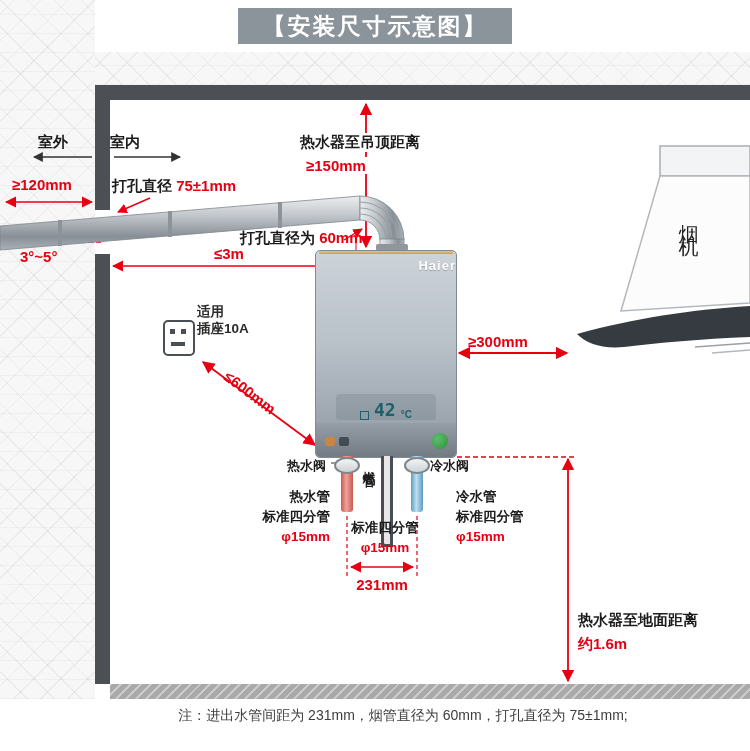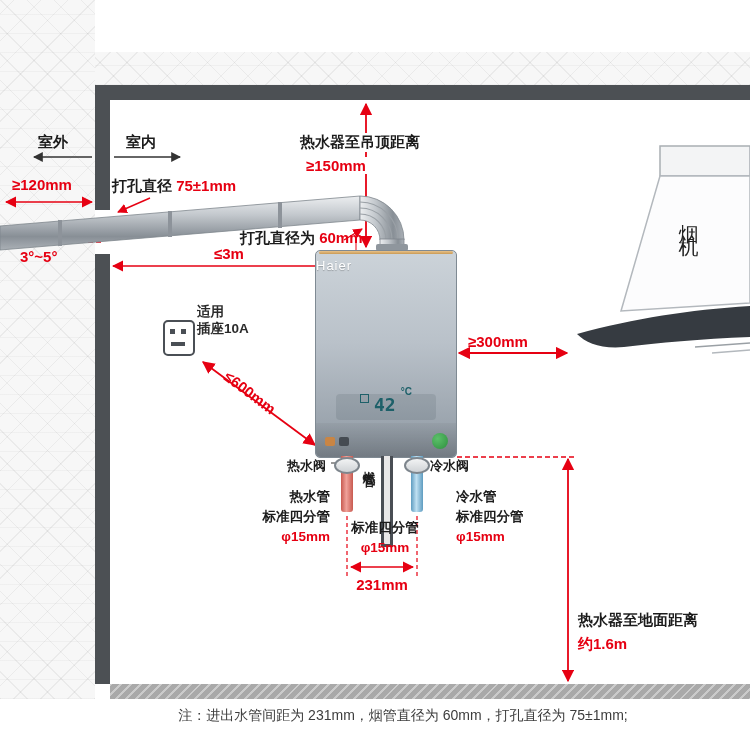--- a/index.html
+++ b/index.html
@@ -32,26 +32,26 @@
   .bgw{background:#fff;padding:0 3px;}
   .rot600{transform:rotate(37deg);transform-origin:center;}
   .vtext{writing-mode:vertical-rl;text-orientation:upright;}
   .hoodtxt{font-size:20px;font-weight:normal;letter-spacing:13px;color:#222;}
   .gastxt{font-size:12.5px;letter-spacing:2px;}
   .pblock{line-height:20px;font-size:13.5px;}
   
   .heater{position:absolute;left:315px;top:250px;width:140px;height:206px;border:1px solid #7f8a93;
           border-radius:5px;background:linear-gradient(180deg,#ccd3d9,#b9c1c9 45%,#a2abb4 75%,#8f99a3);}
   .heater .cap{position:absolute;left:3px;right:3px;top:0;height:3px;background:linear-gradient(#e9c289,#c99a55);border-radius:2px;}
-  .heater .brand{position:absolute;left:0;right:0;top:7px;text-align:left;color:#fff;
-                 font-size:13px;font-weight:normal;letter-spacing:1px;text-shadow:0 1px 1px rgba(0,0,0,.25);}
+  .heater .brand{position:absolute;left:0;right:0;top:7px;text-align:right;color:#fff;
+                 font-size:13px;font-weight:bold;letter-spacing:1px;text-shadow:0 1px 1px rgba(0,0,0,.25);}
   .heater .hbottom{position:absolute;left:0;right:0;bottom:0;height:34px;border-radius:0 0 5px 5px;
                  background:linear-gradient(180deg,rgba(0,0,0,0.04),rgba(0,0,0,0.2));}
   .display{position:absolute;left:20px;top:143px;width:100px;height:26px;border-radius:4px;
-           background:rgba(40,58,66,0.12);display:flex;align-items:flex-start;justify-content:center;gap:5px;}
+           background:rgba(40,58,66,0.12);display:flex;align-items:flex-end;justify-content:center;gap:5px;}
   .disp-ico{width:7px;height:7px;border:1.5px solid #1d6069;display:inline-block;}
   .disp-temp{font-family:"DejaVu Sans Mono",monospace;font-weight:bold;font-size:18px;color:#1d6069;}
   .disp-unit{font-size:10px;color:#1d6069;font-weight:bold;margin-top:-8px;}
   .hbtn{position:absolute;width:10px;height:9px;border-radius:2px;}
   .hbtn1{left:9px;top:186px;background:#c98544;}
   .hbtn2{left:23px;top:186px;background:#454b52;}
   .eco{position:absolute;right:8px;top:182px;width:16px;height:16px;border-radius:50%;
        background:radial-gradient(circle at 35% 35%, #5cc06a, #2e8f3e);}
   
   .socket{position:absolute;left:163px;top:320px;width:28px;height:32px;border:2px solid #4a4f55;
@@ -74,20 +74,21 @@
   .note{position:absolute;left:0;top:707px;width:100%;text-align:center;font-size:14px;color:#3d3d3d;padding-left:28px;}
 </style>
 </head>
 <body>
 
 <div id="stage">
 
   <div class="pat pat-left"></div>
   <div class="pat pat-top"></div>
 
+  <div class="title">【安装尺寸示意图】</div>
 
   <div class="wall wall-top"></div>
   <div class="wall wall-left"></div>
   <div class="wall-hole"></div>
   <div class="floor"></div>
 
   <svg class="overlay" width="750" height="751" viewBox="0 0 750 751">
     <defs>
       <marker id="mr" viewBox="0 0 10 10" refX="9" refY="5" markerWidth="7" markerHeight="7" orient="auto-start-reverse">
         <path d="M0,0 L10,5 L0,10 Z" fill="#e60012"></path>
@@ -179,21 +180,21 @@
     <span class="prong p1"></span>
     <span class="prong p2"></span>
     <span class="slot"></span>
   </div>
   <div class="socket-txt">
     <div>适用</div>
     <div>插座10A</div>
   </div>
 
   <div class="lbl" style="left:38px;top:133px;">室外</div>
-  <div class="lbl" style="left:126px;top:133px;">室内</div>
+  <div class="lbl" style="left:110px;top:133px;">室内</div>
   <div class="lbl red" style="left:12px;top:176px;">≥120mm</div>
   <div class="lbl" style="left:112px;top:177px;">
     <span>打孔直径</span>
     <span class="red">75±1mm</span>
   </div>
   <div class="lbl" style="left:240px;top:229px;">
     <span>打孔直径为</span>
     <span class="red">60mm</span>
   </div>
   <div class="lbl red" style="left:214px;top:245px;">≤3m</div>

